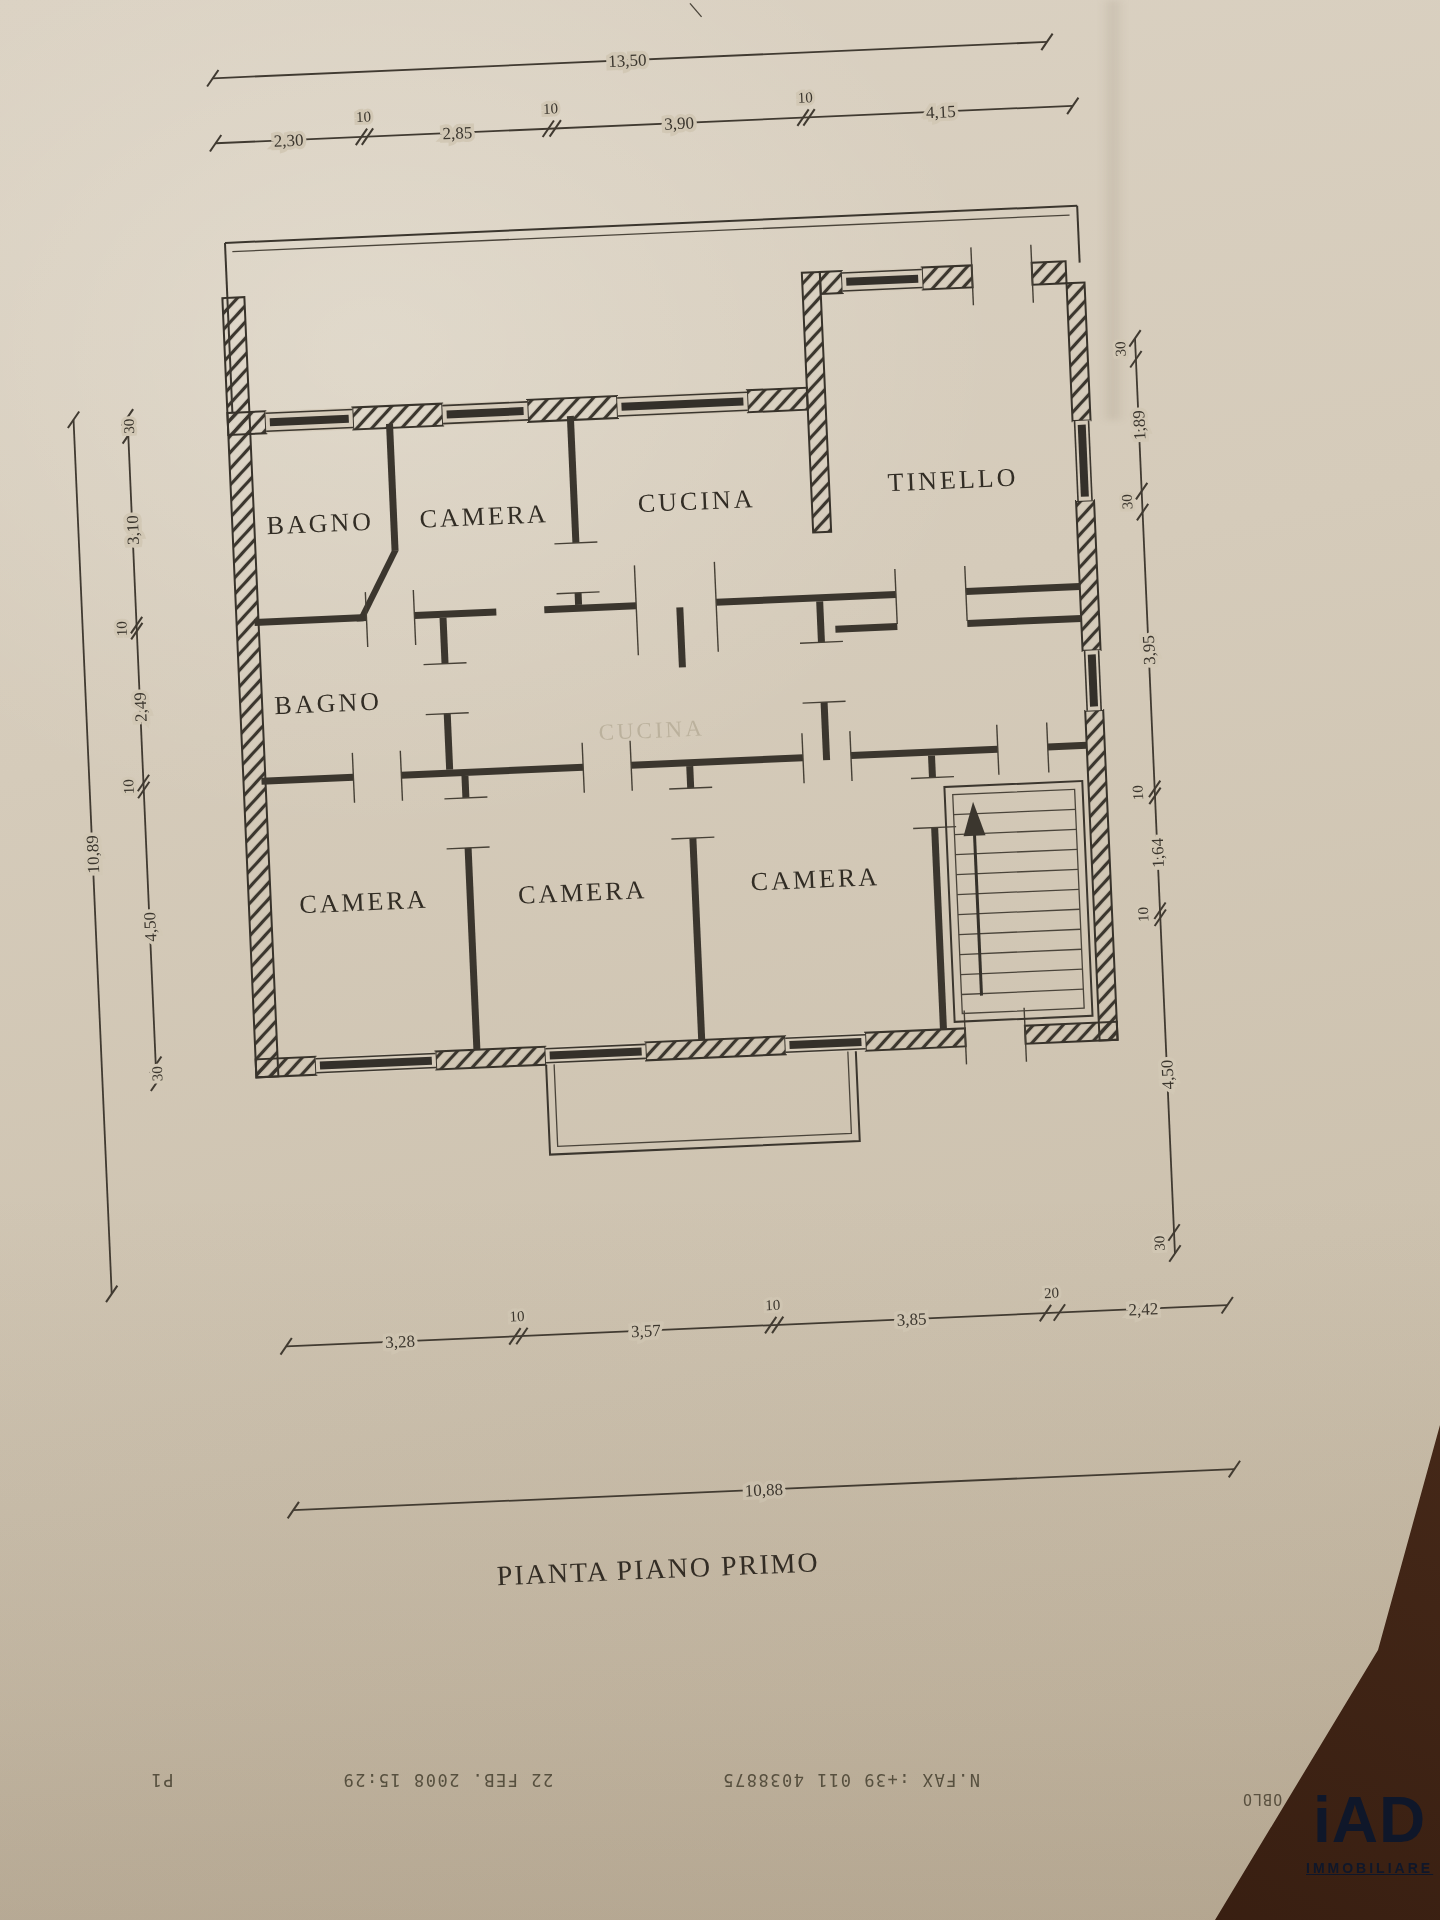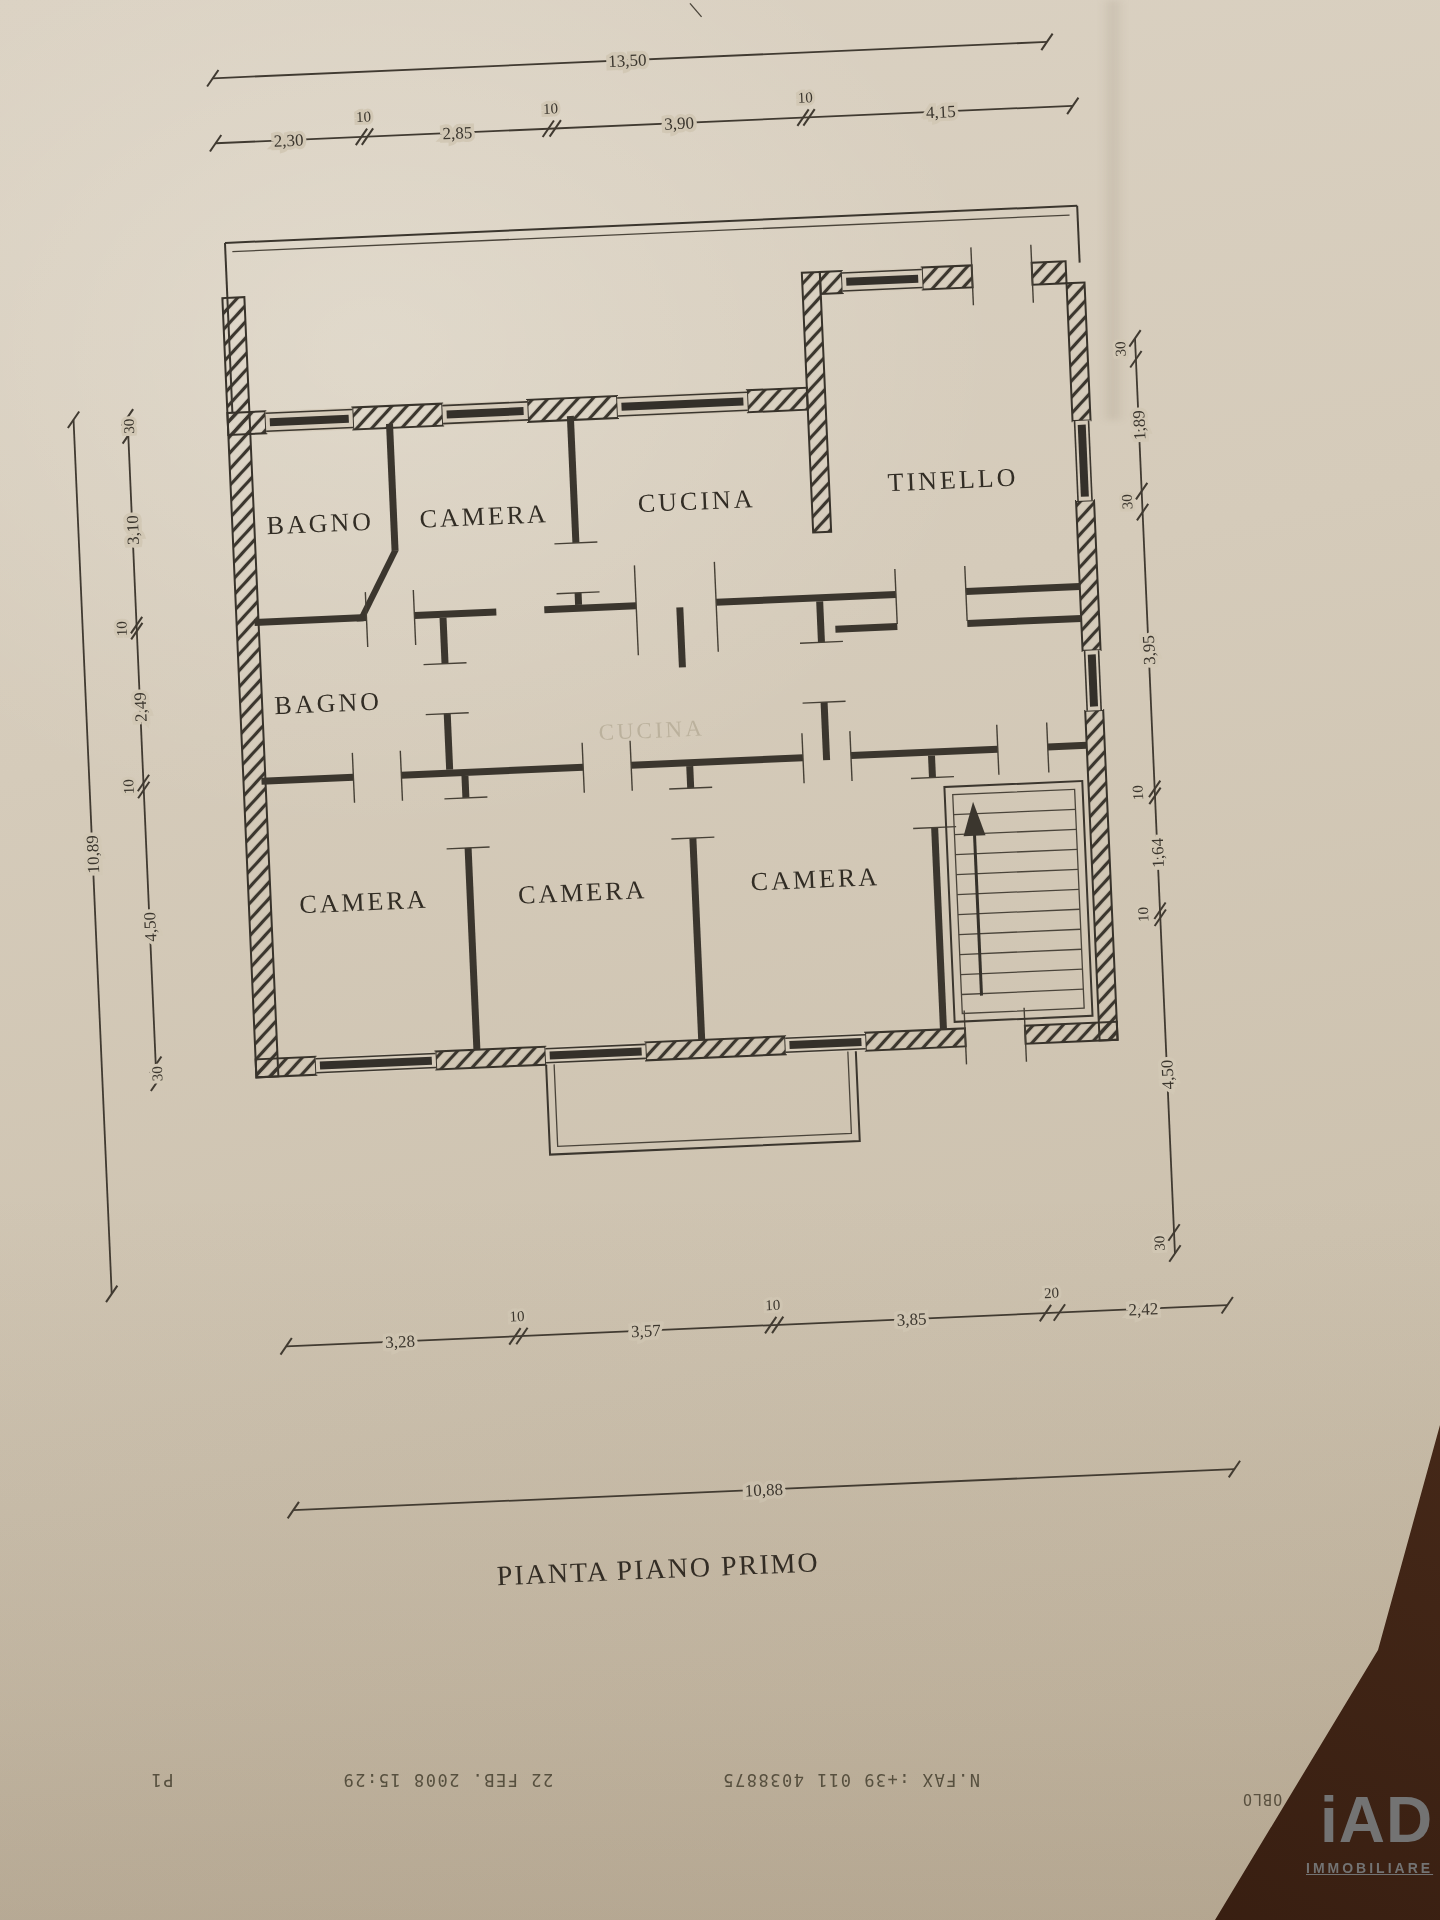--- a/index.html
+++ b/index.html
@@ -36,21 +36,21 @@
   text.title{font-family:"Liberation Serif",serif;font-size:28px;letter-spacing:2px;
     fill:#2f2a23;text-anchor:middle;}
   .fax-strip{position:absolute;left:150px;top:1770px;width:830px;transform:rotate(180deg);
     display:flex;justify-content:space-between;align-items:baseline;
     font-family:"DejaVu Sans Mono",monospace;font-size:17px;letter-spacing:1.5px;color:#57503f;}
   .copy-tag{position:absolute;left:1242px;top:1790px;transform:rotate(180deg);
     font-family:"DejaVu Sans Mono",monospace;font-size:15px;letter-spacing:1px;color:#5a5140;}
   .desk-corner{position:absolute;inset:0;pointer-events:none;
     background:linear-gradient(205deg,#60402a 0%,#4a2c1b 45%,#2d160b 100%);
     clip-path:polygon(1440px 1425px,1440px 1920px,1215px 1920px,1378px 1650px);}
-  .logo{position:absolute;left:1306px;top:1788px;color:#737373;text-align:right;}
+  .logo{position:absolute;left:1306px;top:1788px;color:#0f172a;text-align:center;}
   .logo .brand{font-family:"Liberation Sans",sans-serif;font-weight:bold;font-size:64px;
     line-height:64px;letter-spacing:1px;}
   .logo .sub{font-family:"Liberation Sans",sans-serif;font-weight:bold;font-size:14px;
     letter-spacing:3px;margin-top:8px;text-decoration:underline;}
 </style>
 </head>
 <body>
 
 <div class="sheen"></div>
 <div class="crease"></div>

